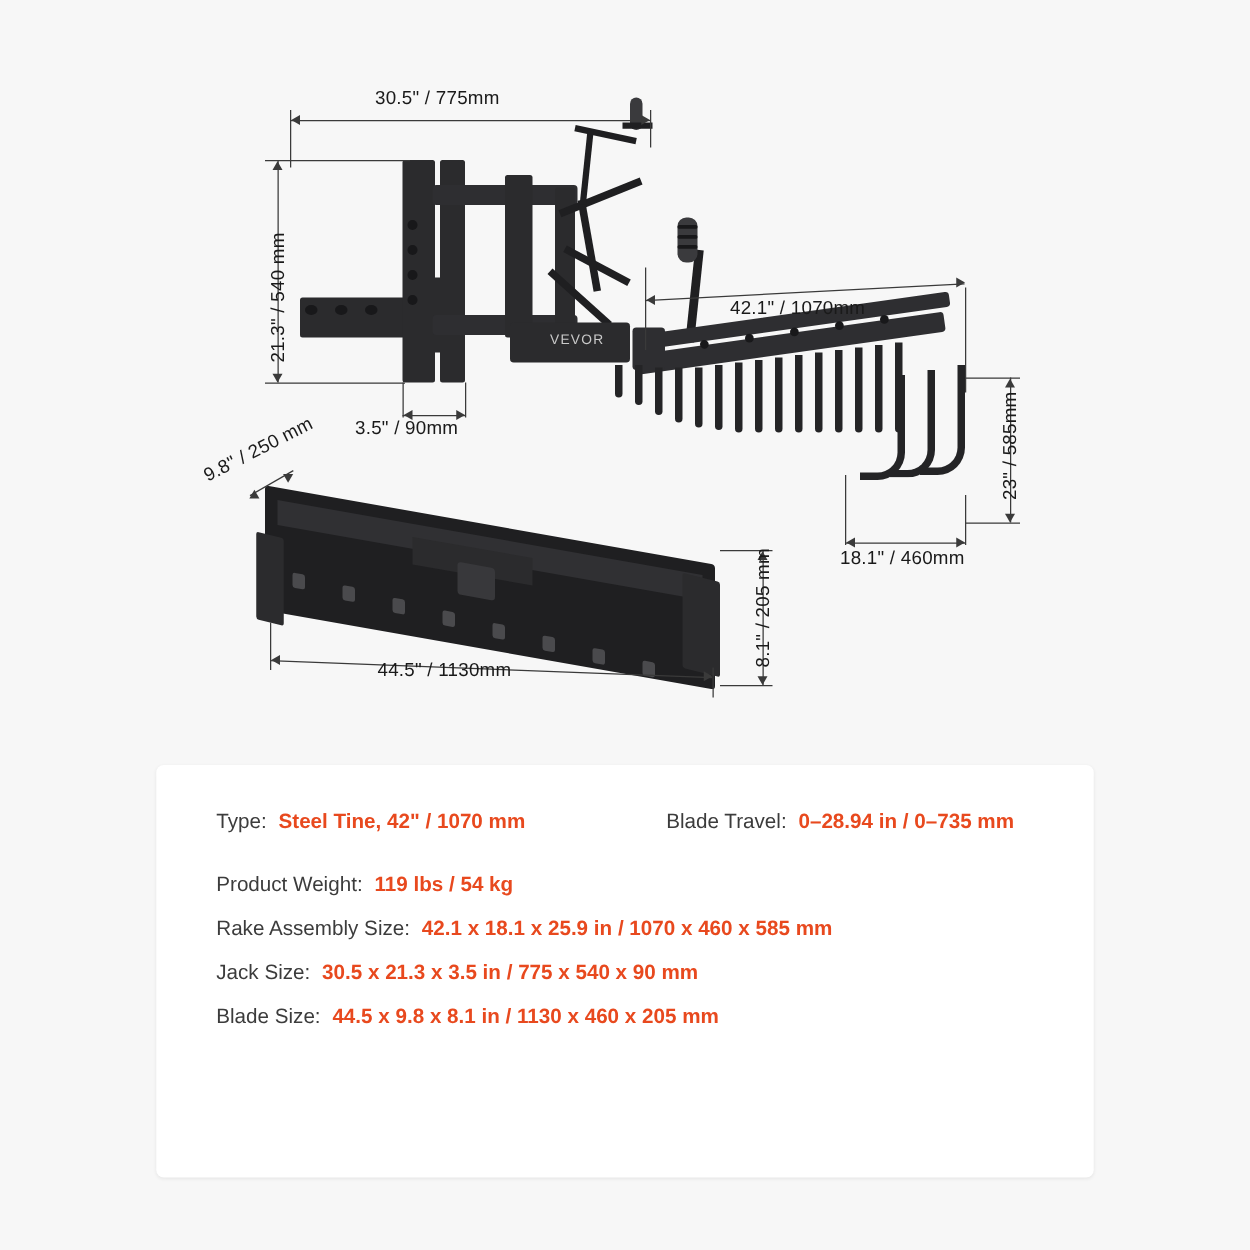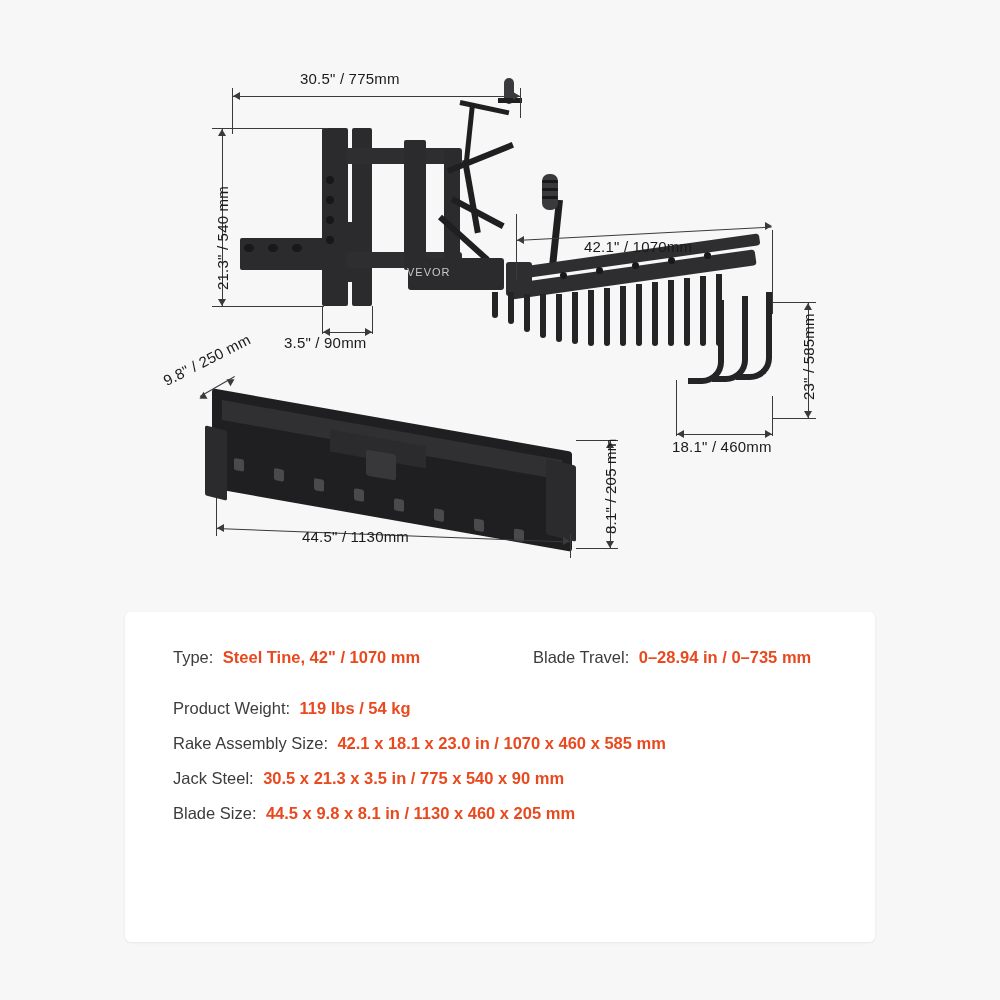--- a/index.html
+++ b/index.html
@@ -95,21 +95,21 @@
       <div class="rod" style="left:452px;top:196px;width:58px;height:6px;transform:rotate(28deg);transform-origin:left center;"></div>
       <div class="rod" style="left:440px;top:214px;width:64px;height:6px;transform:rotate(42deg);transform-origin:left center;"></div>
 
       <div class="rod" style="left:462px;top:160px;width:6px;height:74px;transform:rotate(-10deg);transform-origin:top center;"></div>
       <div class="rod" style="left:460px;top:100px;width:50px;height:5px;transform:rotate(12deg);transform-origin:left center;"></div>
       <div class="rod" style="left:470px;top:104px;width:5px;height:60px;transform:rotate(6deg);transform-origin:top center;"></div>
       <div class="blk soft" style="left:504px;top:78px;width:10px;height:26px;border-radius:5px;"></div>
       <div class="rod" style="left:498px;top:98px;width:24px;height:5px;"></div>
 
       <div class="blk" style="left:408px;top:258px;width:96px;height:32px;border-radius:3px;"></div>
-      <div style="position:absolute;left:407px;top:266px;font-size:11px;color:#c9c9c9;letter-spacing:1px;font-family:'Liberation Sans',sans-serif;">VEVOR</div>
+      <div style="position:absolute;left:440px;top:266px;font-size:11px;color:#c9c9c9;letter-spacing:1px;font-family:'Liberation Sans',sans-serif;">VEVOR</div>
 
       <div class="rod" style="left:556px;top:200px;width:7px;height:74px;transform:rotate(6deg);transform-origin:top center;"></div>
       <div class="blk soft" style="left:542px;top:174px;width:16px;height:36px;border-radius:7px;"></div>
       <div class="blk dark" style="left:542px;top:180px;width:16px;height:3px;"></div>
       <div class="blk dark" style="left:542px;top:188px;width:16px;height:3px;"></div>
       <div class="blk dark" style="left:542px;top:196px;width:16px;height:3px;"></div>
 
       <div class="bar" style="left:508px;top:284px;width:250px;height:16px;transform:rotate(-8deg);transform-origin:left center;"></div>
       <div class="bar" style="left:512px;top:268px;width:250px;height:12px;transform:rotate(-8deg);transform-origin:left center;"></div>
       <div class="bar" style="left:506px;top:262px;width:26px;height:34px;"></div>
@@ -246,24 +246,24 @@
 
       <div class="spec-row">
       </div>
 
       <div class="spec-wide">
         <span class="lab">Product Weight:</span>
         <span class="val">119 lbs / 54 kg</span>
       </div>
       <div class="spec-wide">
         <span class="lab">Rake Assembly Size:</span>
-        <span class="val">42.1 x 18.1 x 23.0 in / 1070 x 460 x 585 mm</span>
-      </div>
-      <div class="spec-wide">
-        <span class="lab">Jack Steel:</span>
+        <span class="val">42.1 x 18.1 x 25.9 in / 1070 x 460 x 585 mm</span>
+      </div>
+      <div class="spec-wide">
+        <span class="lab">Jack Size:</span>
         <span class="val">30.5 x 21.3 x 3.5 in / 775 x 540 x 90 mm</span>
       </div>
       <div class="spec-wide">
         <span class="lab">Blade Size:</span>
         <span class="val">44.5 x 9.8 x 8.1 in / 1130 x 460 x 205 mm</span>
       </div>
 
     </div>
   </div>
 

